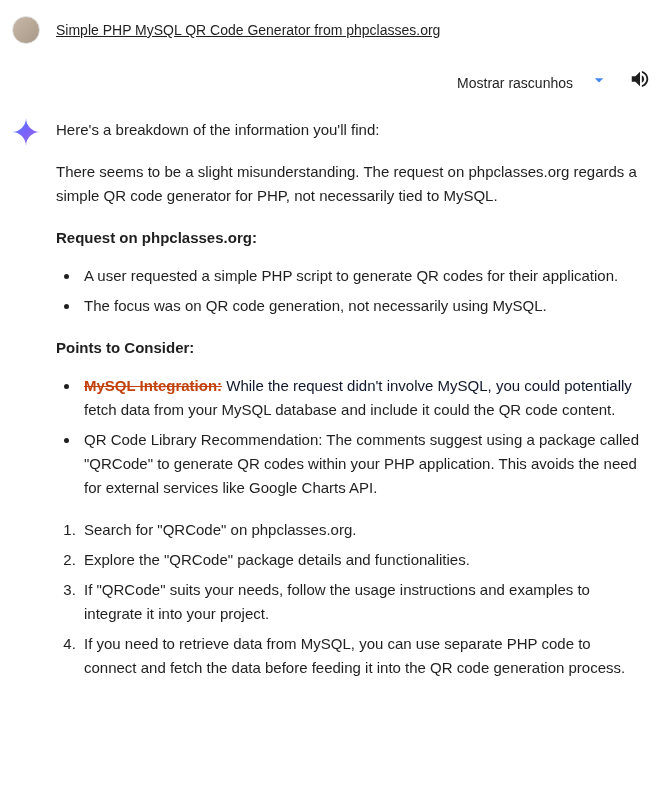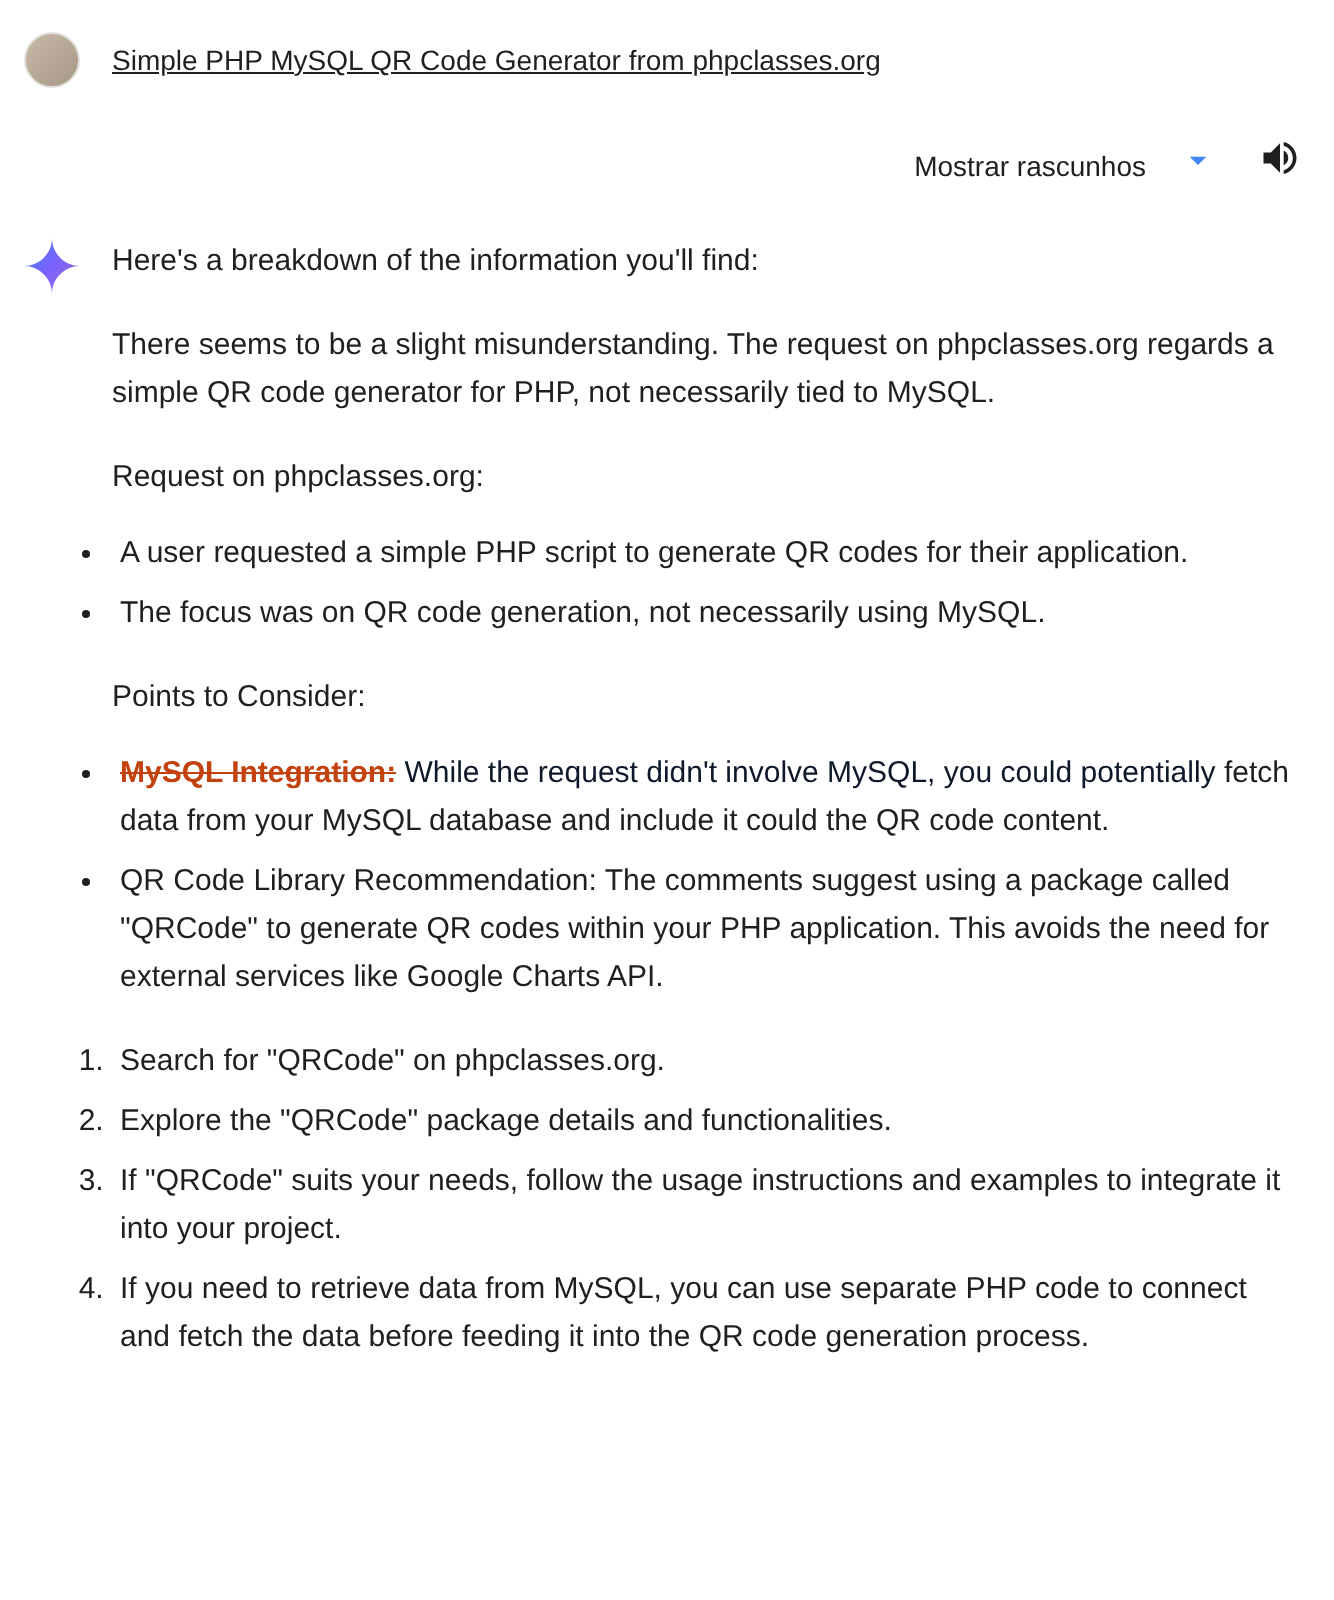--- a/index.html
+++ b/index.html
@@ -86,36 +86,37 @@
       color: #1f1f1f;
       padding-right: 10px;
     }
     .ai-content p {
       margin-bottom: 18px;
     }
     .ai-content strong, .bold {
       font-weight: 400;
     }
     .ai-content ul, .ai-content ol {
+      margin-left: 24px;
       margin-bottom: 18px;
     }
     .ai-content ul li, .ai-content ol li {
       margin-bottom: 6px;
       padding-left: 4px;
     }
     .ghosted {
       color: #c2410c;
       text-decoration: line-through;
       font-weight: 700;
     }
     .ghosted-text {
       color: #0f172a;
     }
     .section-head {
-      font-weight: 400;
+      font-weight: 700;
       margin-bottom: 14px;
       display: block;
     }
   </style>
 </head>
 <body>
 
 <div class="user-turn">
   <div class="user-avatar"></div>
   <div class="user-message">Simple PHP MySQL QR Code Generator from phpclasses.org</div>

